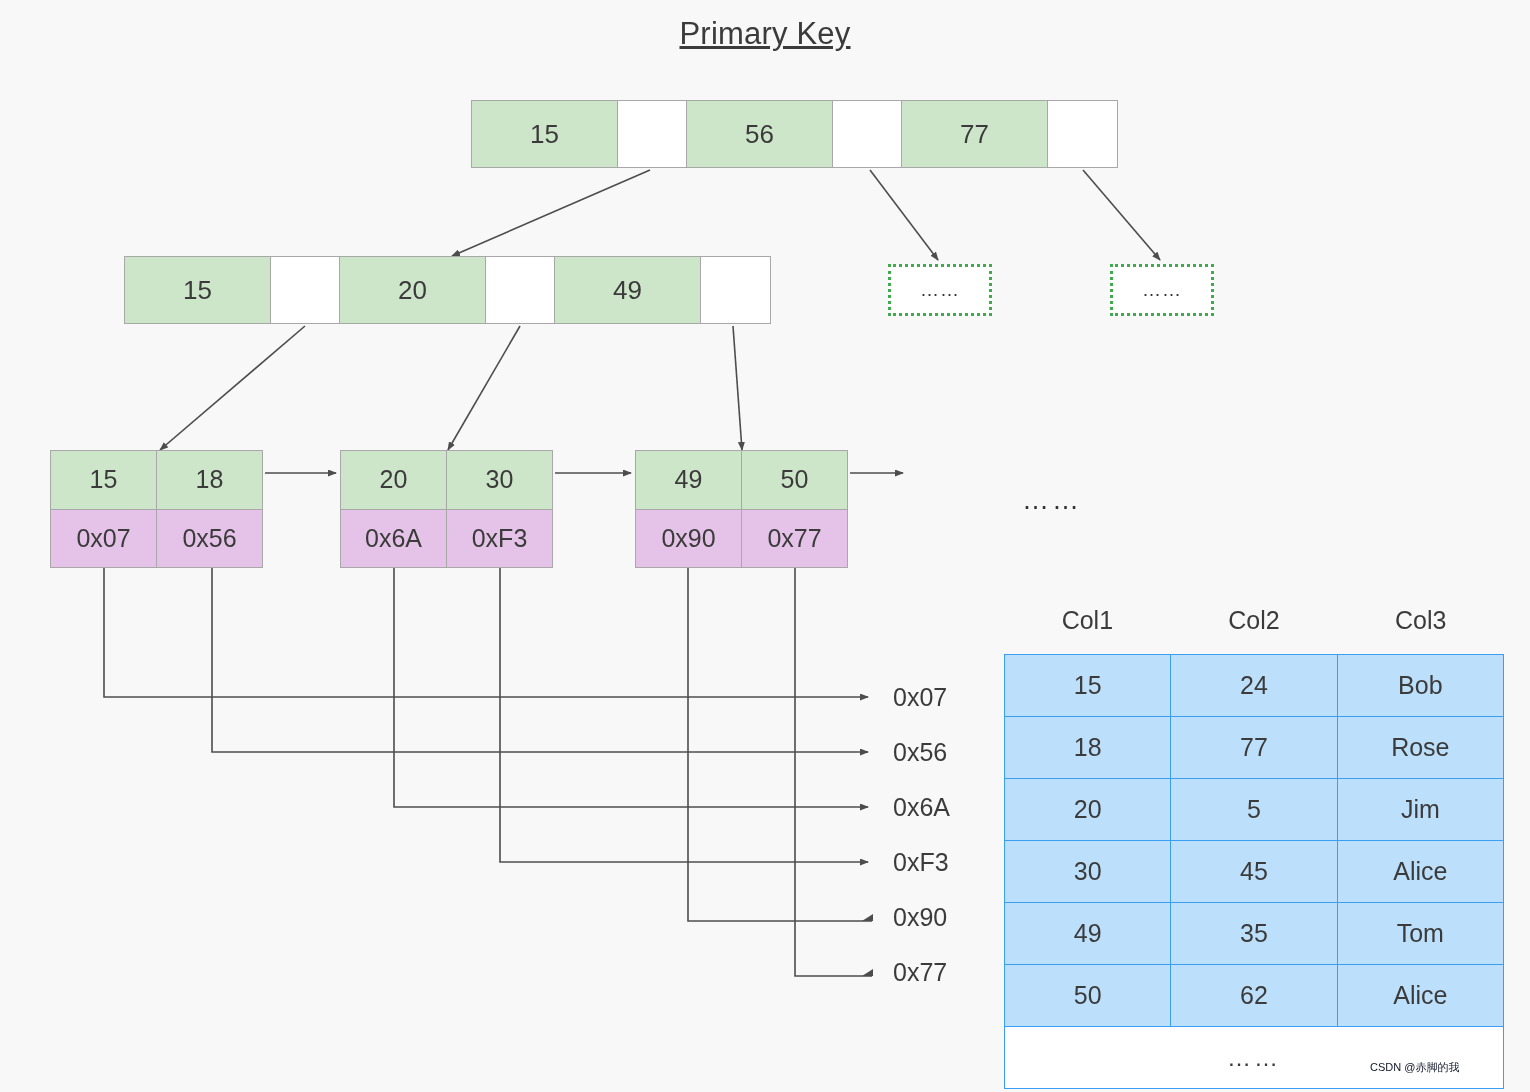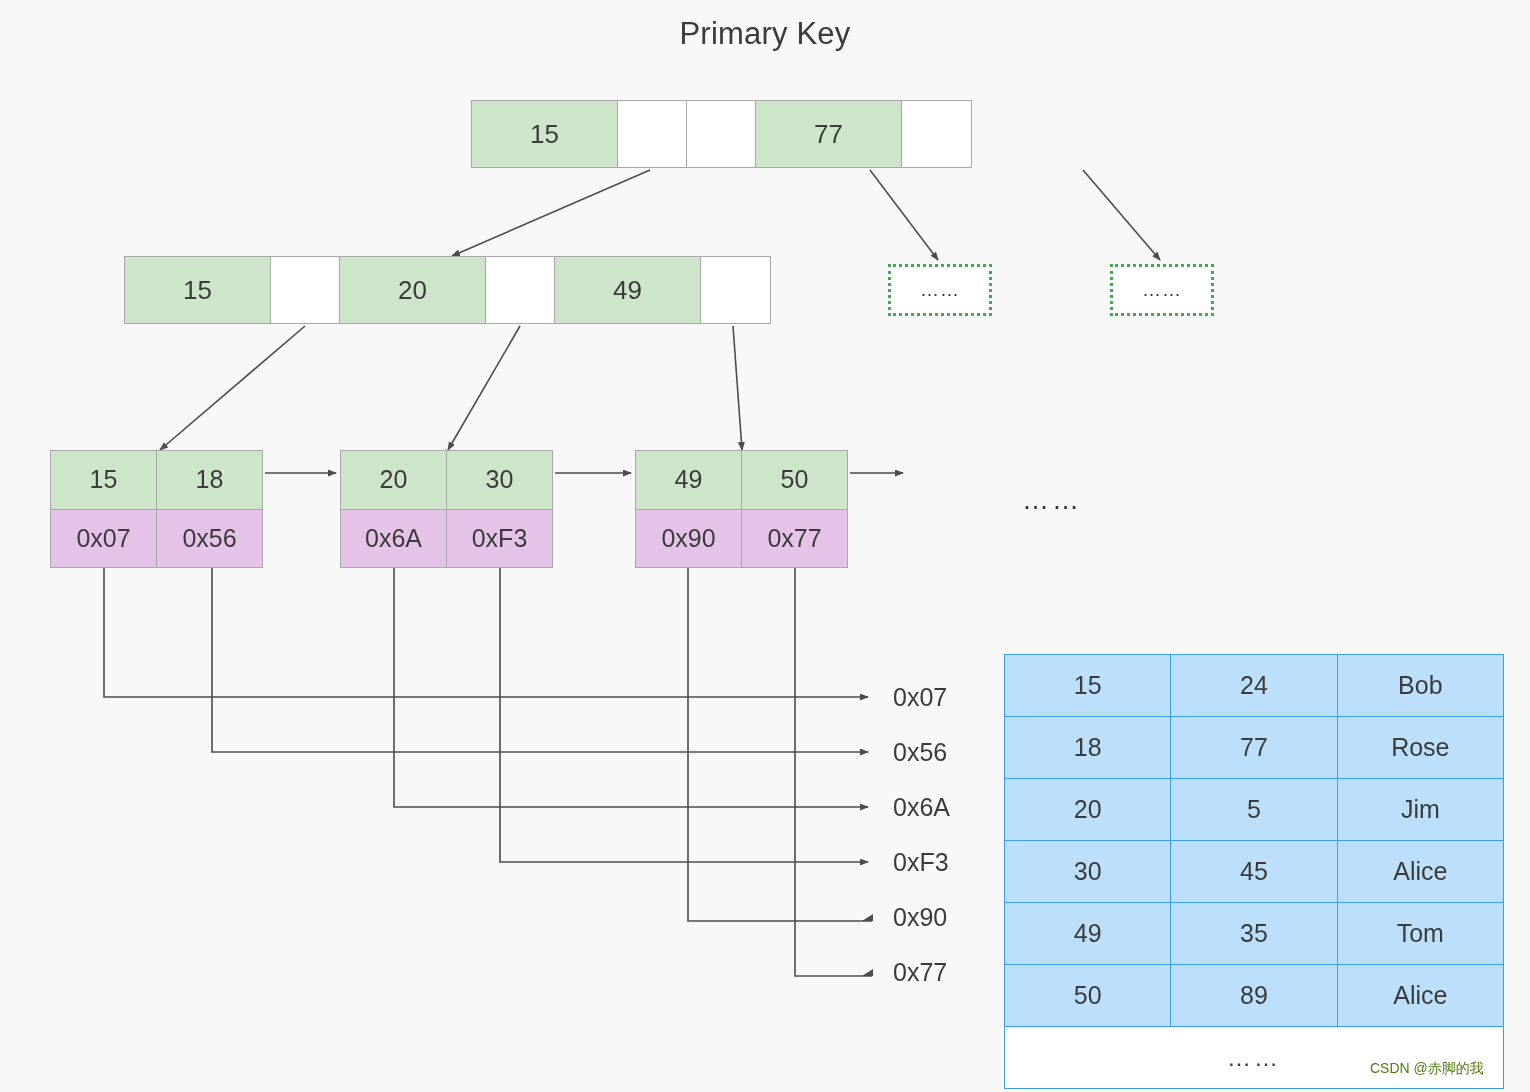--- a/index.html
+++ b/index.html
@@ -14,20 +14,21 @@
   #canvas{position:absolute;left:0;top:0;width:1530px;height:1092px;}
   .abs{position:absolute;}
 
   
   #title{
     left:0;top:16px;width:1530px;
     text-align:center;
     font-size:31px;
     color:#3b3b3b;
     letter-spacing:.2px;
+    text-decoration:underline;
   }
 
   
   .node{
     display:flex;
     border:1px solid #a8a8a8;
     box-sizing:border-box;
     background:#ffffff;
   }
   .cell{
@@ -123,21 +124,21 @@
   }
   #data-table tr.more-row td{
     background:#ffffff;
     letter-spacing:3px;
     font-size:24px;
   }
 
   
   #watermark{
     left:1370px;top:1060px;
-    font-size:14px;color:#4d7c0f;
+    font-size:11px;color:#0f172a;
     white-space:nowrap;
   }
 </style>
 </head>
 <body>
 
 <div id="canvas">
 
   <svg class="abs" id="connectors" width="1530" height="1092" style="left:0;top:0;">
     <defs>
@@ -178,20 +179,21 @@
 
       <path d="M795,568 L795,976 L872,976" marker-end="url(#arrowflat)"></path>
     </g>
   </svg>
 
   <div class="abs" id="title">Primary Key</div>
 
   <div class="abs node" id="root-node">
     <div class="cell key">15</div>
     <div class="cell ptr"></div>
+    <div class="cell key">56</div>
     <div class="cell ptr"></div>
     <div class="cell key">77</div>
     <div class="cell ptr"></div>
   </div>
 
   <div class="abs node" id="internal-node">
     <div class="cell key">15</div>
     <div class="cell ptr"></div>
     <div class="cell key">20</div>
     <div class="cell ptr"></div>
@@ -237,20 +239,25 @@
 
   <div class="abs" id="leaf-ellipsis">……</div>
 
   <div class="abs addr-label" style="top:683px;">0x07</div>
   <div class="abs addr-label" style="top:738px;">0x56</div>
   <div class="abs addr-label" style="top:793px;">0x6A</div>
   <div class="abs addr-label" style="top:848px;">0xF3</div>
   <div class="abs addr-label" style="top:903px;">0x90</div>
   <div class="abs addr-label" style="top:958px;">0x77</div>
 
+  <div class="abs" id="table-headers">
+    <div class="th">Col1</div>
+    <div class="th">Col2</div>
+    <div class="th">Col3</div>
+  </div>
 
   <table class="abs" id="data-table">
     <tbody>
       <tr>
         <td>15</td>
         <td>24</td>
         <td>Bob</td>
       </tr>
       <tr>
         <td>18</td>
@@ -267,21 +274,21 @@
         <td>45</td>
         <td>Alice</td>
       </tr>
       <tr>
         <td>49</td>
         <td>35</td>
         <td>Tom</td>
       </tr>
       <tr>
         <td>50</td>
-        <td>89</td>
+        <td>62</td>
         <td>Alice</td>
       </tr>
       <tr class="more-row">
         <td colspan="3">……</td>
       </tr>
     </tbody>
   </table>
 
   <div class="abs" id="watermark">CSDN @赤脚的我</div>
 

